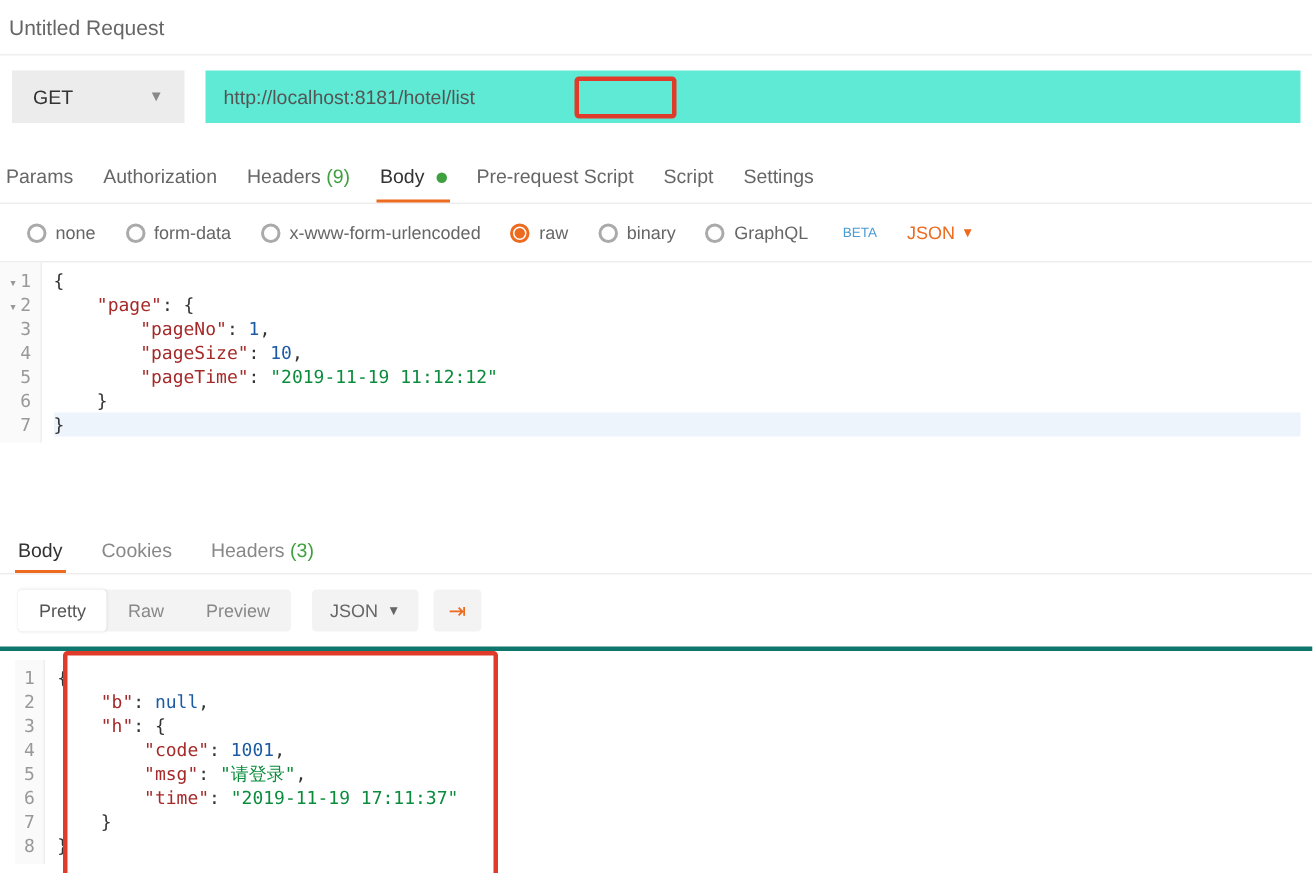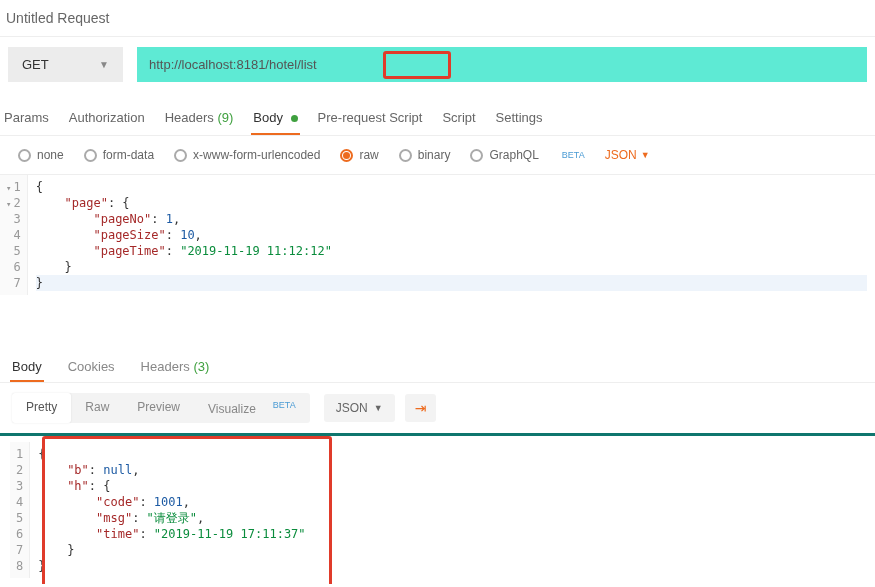--- a/index.html
+++ b/index.html
@@ -152,23 +152,20 @@
     <span>Headers</span>
     <span class="count">(3)</span>
   </div>
 </div>
 
 <div class="view-row">
   <div class="view-tabs">
     <div class="view-tab active">Pretty</div>
     <div class="view-tab">Raw</div>
     <div class="view-tab">Preview</div>
-    <div class="view-tab">
-      <span>Visualize</span><span class="beta">BETA</span>
-    </div>
   </div>
   <div class="format-select">
     <span>JSON</span>
     <span style="font-size:9px;">▼</span>
   </div>
   <div class="wrap-btn">
     <span>⇥</span>
   </div>
 </div>
 

